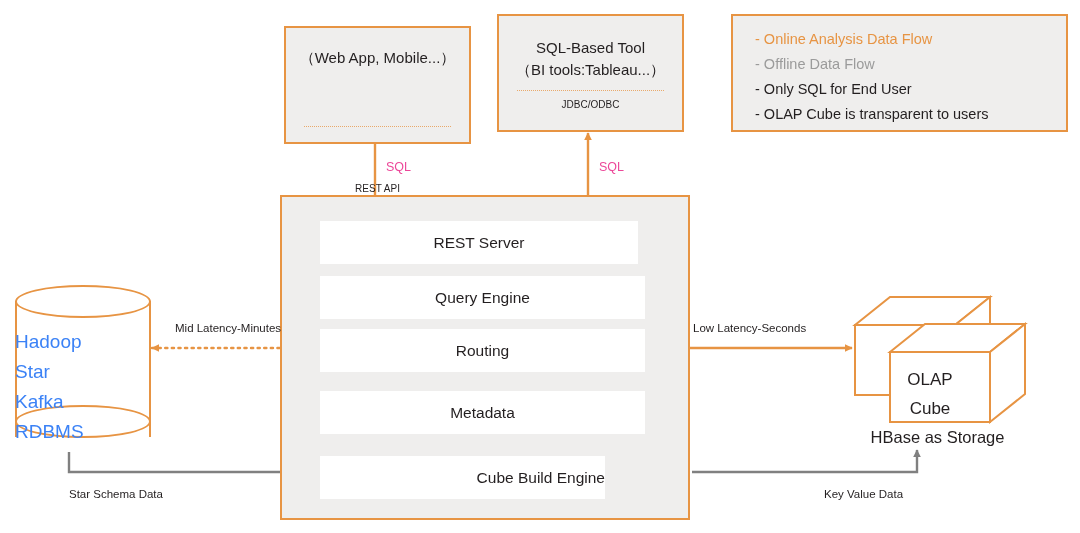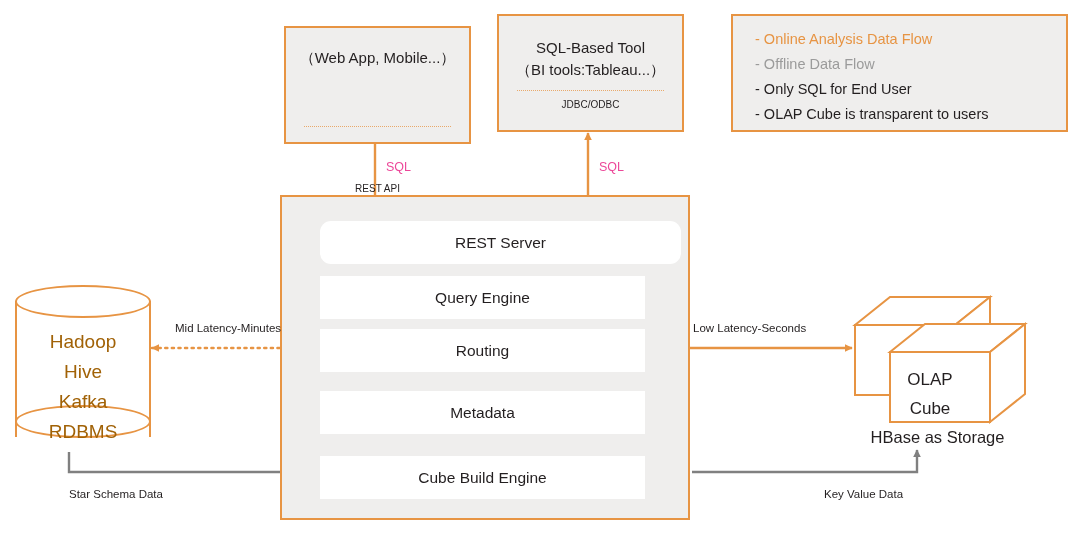--- a/index.html
+++ b/index.html
@@ -108,24 +108,23 @@
     position: absolute;
     left: 0;
     background: #ffffff;
     border: 2px solid #e79443;
     border-radius: 50%;
     box-sizing: border-box;
   }
   .cyl-text {
     position: absolute;
     width: 100%;
-    text-align: center;
     font-size: 19px;
     line-height: 30px;
-    color: #a16207;
+    color: #3b82f6;
   }
 
   
   #cube-group { position: absolute; }
   .cube-label {
     position: absolute;
     width: 100%;
     text-align: center;
     font-size: 17px;
     line-height: 29px;
@@ -227,44 +226,44 @@
     </div>
     <div class="legend-row">
       <span class="legend-label dark">- OLAP Cube is transparent to users</span>
     </div>
   </div>
 
   <div class="sql-label" style="left:386px; top:160px;">SQL</div>
   <div class="sql-label" style="left:599px; top:160px;">SQL</div>
 
   <div id="platform" style="left:280px; top:195px; width:410px; height:325px;">
-    <div class="layer" style="left:38px; top:24px; width:361px; height:43px;border-radius:11px;">
+    <div class="layer" style="left:38px; top:24px; width:318px; height:43px;">
       <span>REST Server</span>
     </div>
     <div class="layer" style="left:38px; top:79px; width:325px; height:43px;">
       <span>Query Engine</span>
     </div>
     <div class="layer" style="left:38px; top:132px; width:325px; height:43px;">
       <span>Routing</span>
     </div>
     <div class="layer" style="left:38px; top:194px; width:325px; height:43px;">
       <span>Metadata</span>
     </div>
-    <div class="layer" style="left:38px; top:259px; width:325px; height:43px;">
+    <div class="layer" style="left:38px; top:259px; width:285px; height:43px;justify-content:flex-end;">
       <span>Cube Build Engine</span>
     </div>
   </div>
 
   <div id="cylinder" style="left:15px; top:285px; width:136px; height:168px;">
     <div class="cyl-body" style="top:16px; width:136px; height:136px;"></div>
     <div class="cyl-ellipse" style="top:120px; width:136px; height:33px;"></div>
     <div class="cyl-ellipse" style="top:0px; width:136px; height:33px;"></div>
     <div class="cyl-text" style="top:42px;">
       <div>Hadoop</div>
-      <div>Hive</div>
+      <div>Star</div>
       <div>Kafka</div>
       <div>RDBMS</div>
     </div>
   </div>
 
   <div id="cube-group" style="left:845px; top:287px; width:180px; height:140px;">
 
     <svg width="180" height="140" style="position:absolute;left:0;top:0;overflow:visible;">
 
       <polygon points="10,38 45,10 145,10 110,38" fill="#ffffff" stroke="#e79443" stroke-width="2"></polygon>

